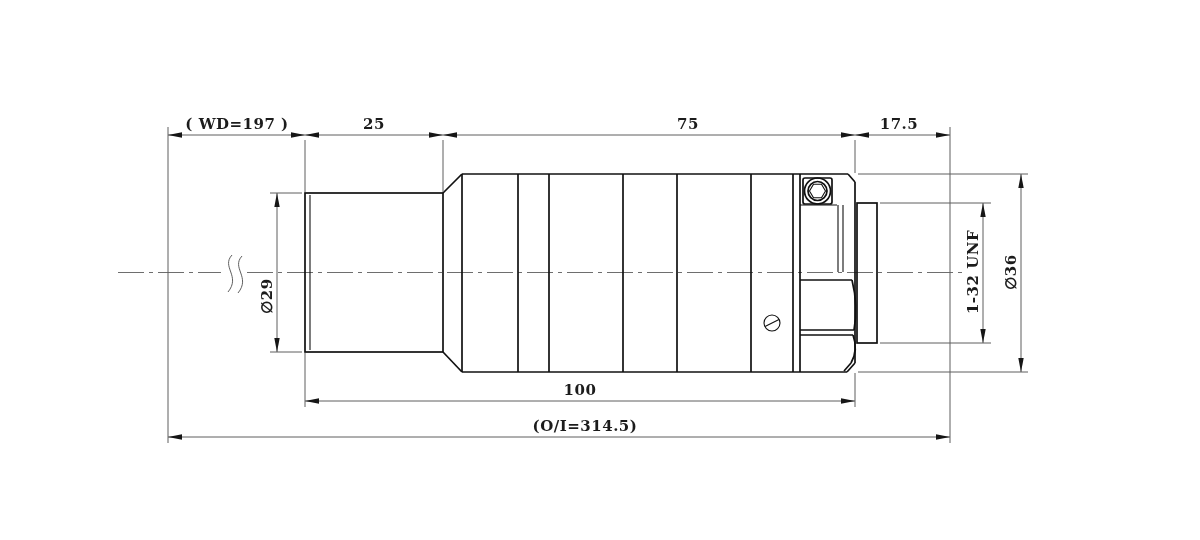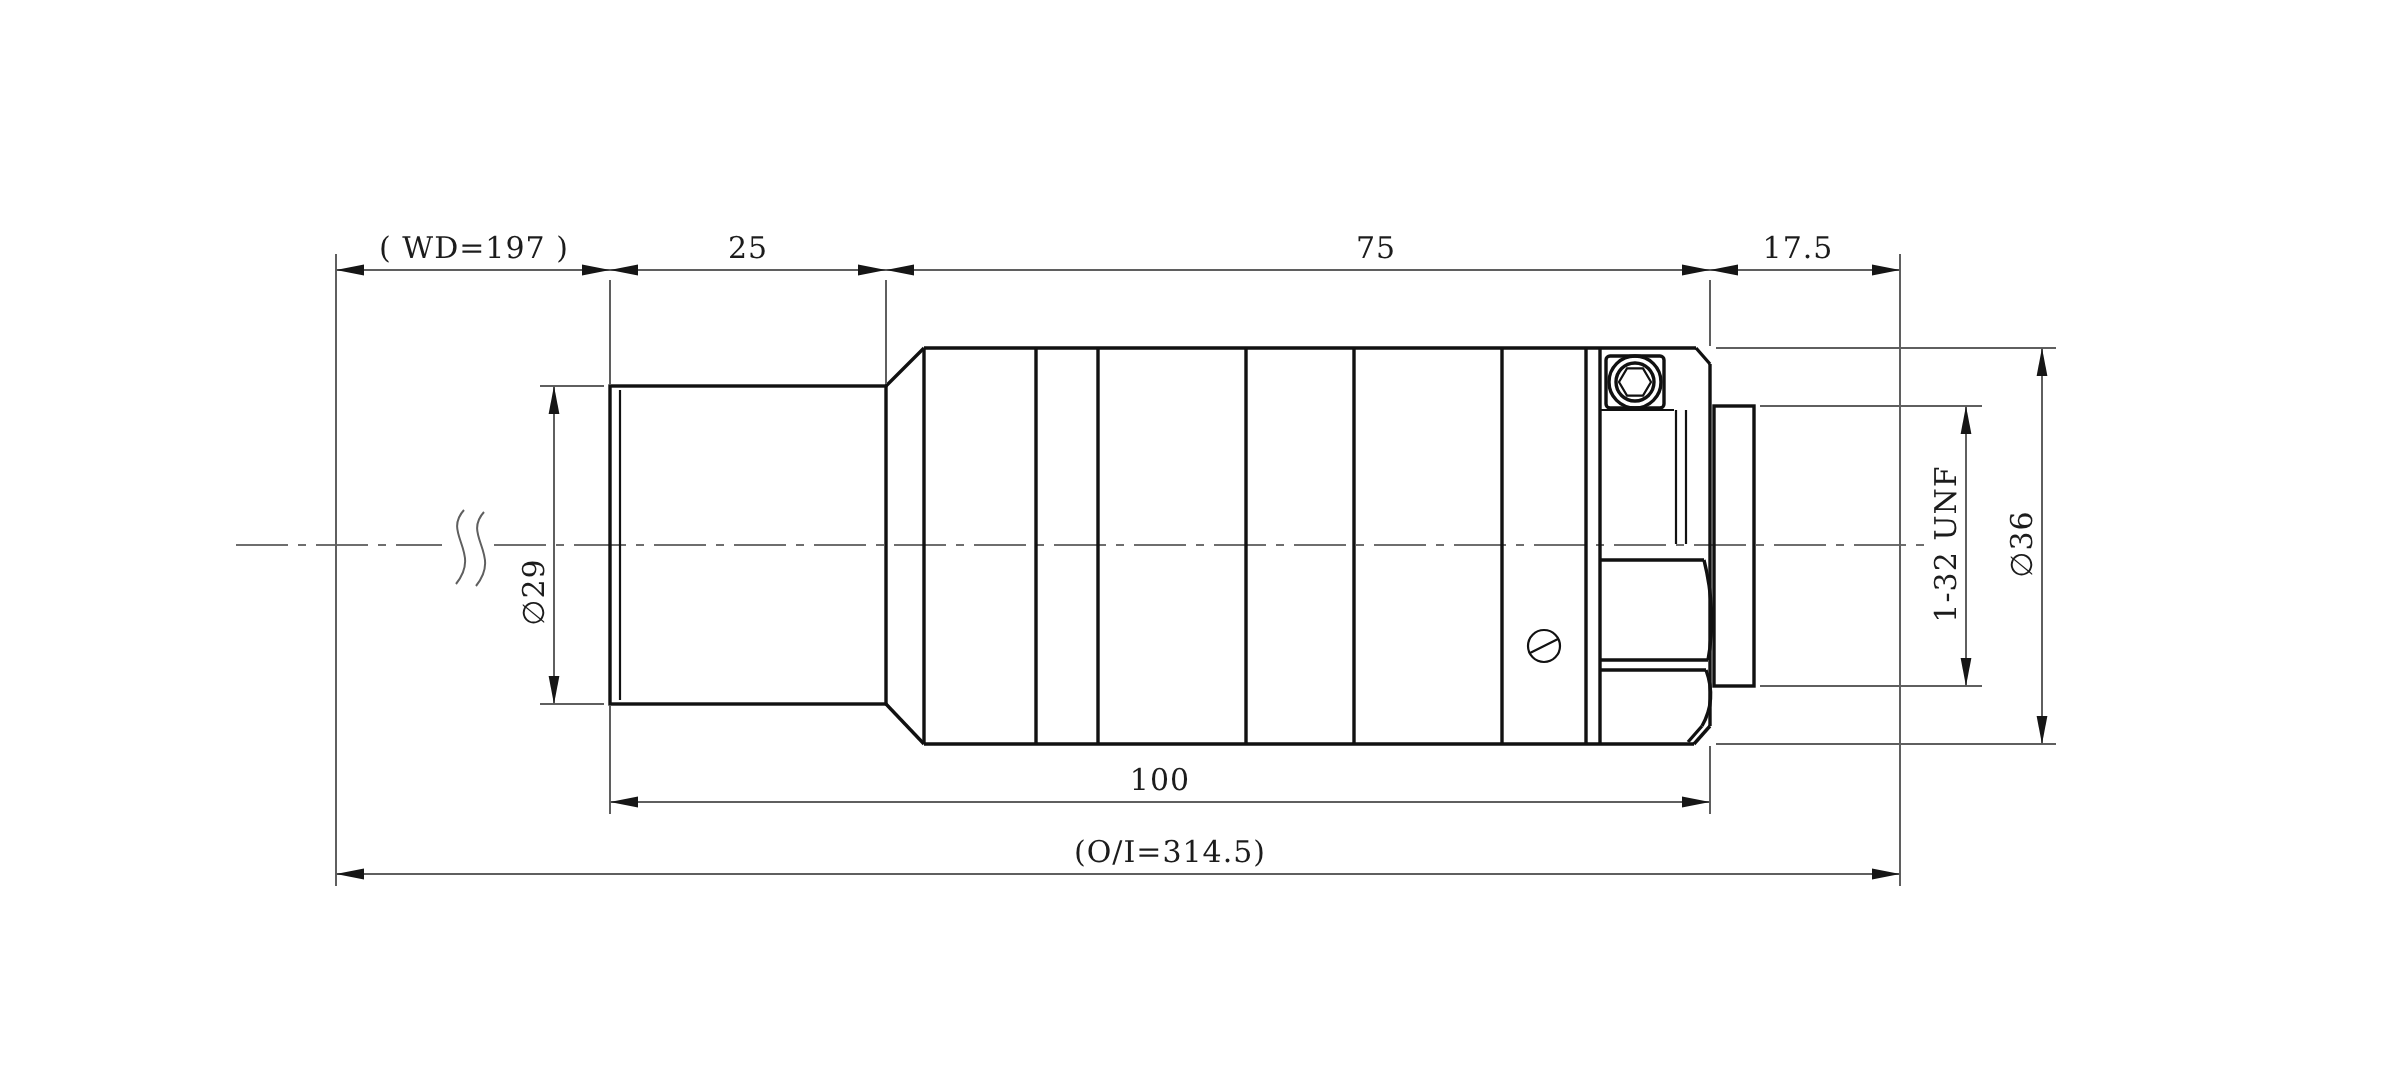--- a/index.html
+++ b/index.html
@@ -1,16 +1,16 @@
 <!DOCTYPE html>
 <html><head>
 <meta charset="utf-8">
 <style>
   html,body{margin:0;padding:0;background:#ffffff;}
-  .stage{width:1200px;height:540px;background:#ffffff;position:relative;overflow:hidden;}
+  .stage{width:1200px;height:540px;background:#ffffff;position:relative;overflow:hidden;font-weight:bold;}
   svg{display:block;}
   
   .obj{stroke:#111;stroke-width:1.7;fill:none;stroke-linejoin:miter;stroke-linecap:butt;}
   .objthin{stroke:#111;stroke-width:1.1;fill:none;}
   
   .dim{stroke:#5f5f5f;stroke-width:1;fill:none;}
   
   .cl{stroke:#6e6e6e;stroke-width:1;fill:none;stroke-dasharray:26 5 4 5;}
   .arr{fill:#161616;stroke:none;}
   .dimtxt{font-family:"DejaVu Serif","Liberation Serif",serif;font-size:15px;fill:#1c1c1c;letter-spacing:0.5px;}

